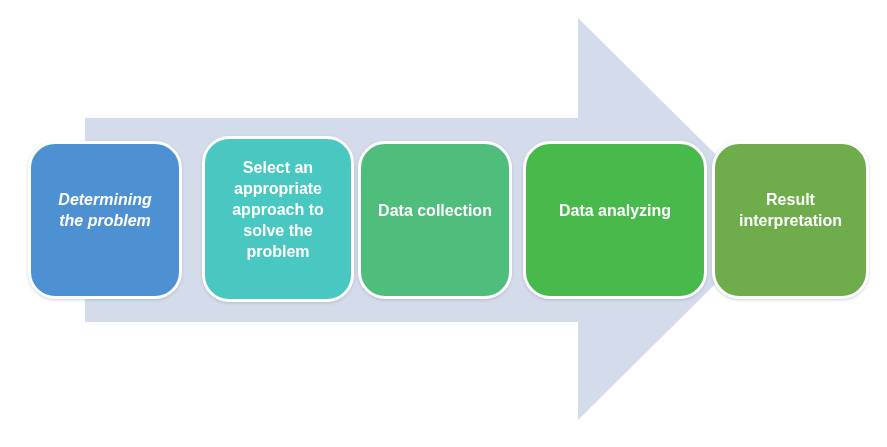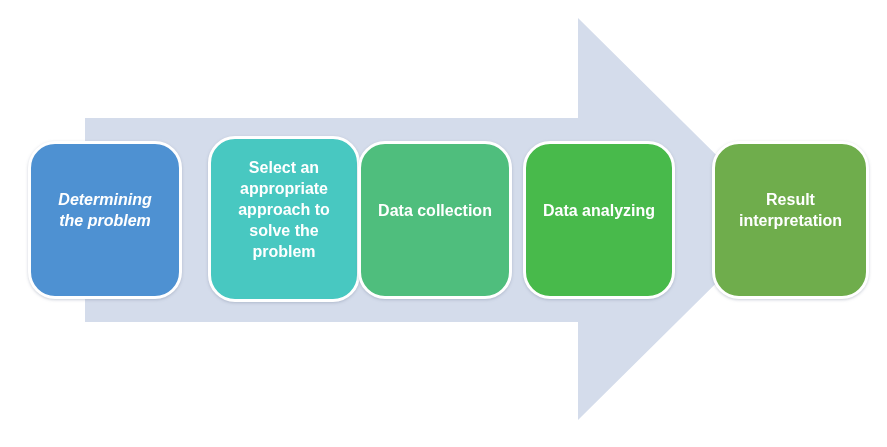--- a/index.html
+++ b/index.html
@@ -39,23 +39,23 @@
     padding: 4px 10px 24px 10px;
   }
   .step-label {
     color: #ffffff;
     font-weight: bold;
     font-size: 16px;
     line-height: 21px;
     white-space: pre-line;
   }
   .step-1 { left: 28px; font-style: italic; }
-  .step-2 { left: 208px; top: 136px; height: 166px; width: 152px; }
+  .step-2 { left: 202px; top: 136px; height: 166px; width: 152px; }
   .step-3 { left: 358px; }
-  .step-4 { left: 523px; width: 152px; }
+  .step-4 { left: 523px; width: 184px; }
   .step-5 { left: 688px; width: 157px; margin-left: 24px; }
 </style>
 </head>
 <body>
 
 <div class="canvas">
 
   <svg class="arrow-svg" viewBox="0 0 887 447" aria-hidden="true">
     <polygon points="85,118 578,118 578,18 781,219 578,420 578,322 85,322" style="fill: rgb(212, 220, 235);"></polygon>
   </svg>

